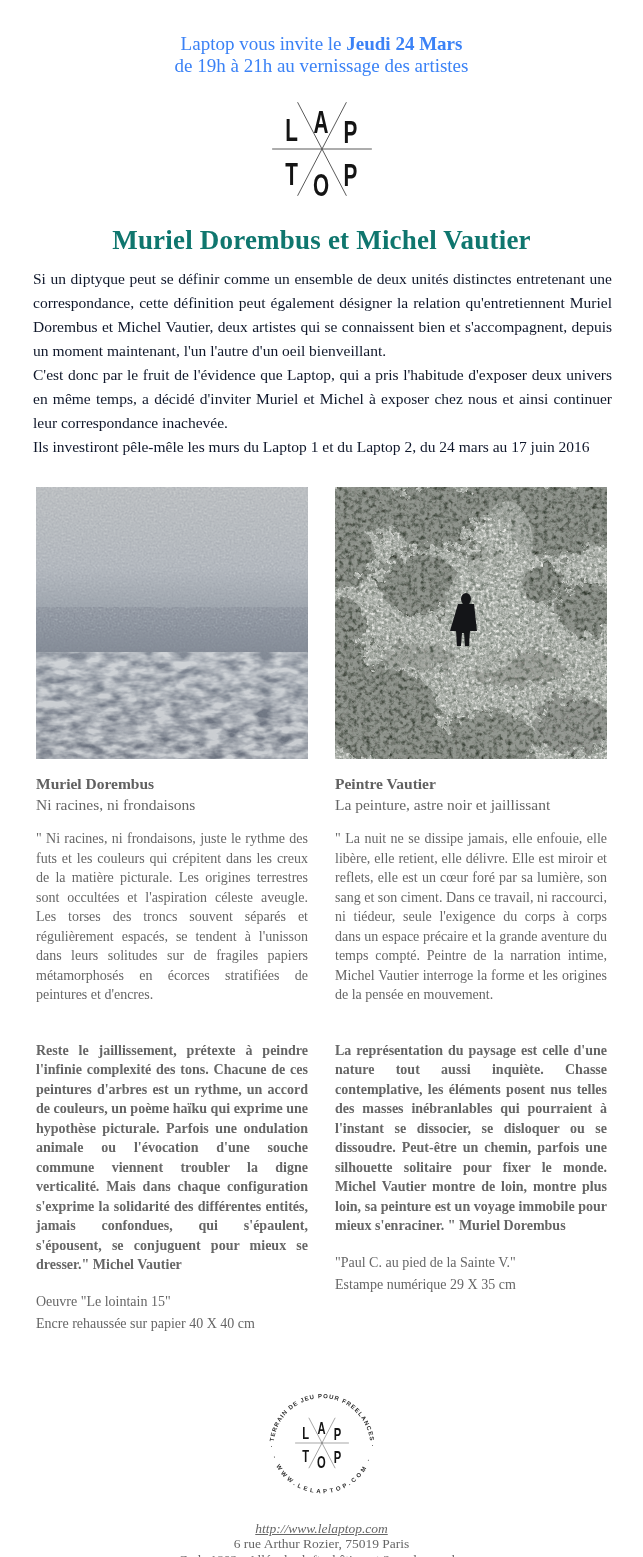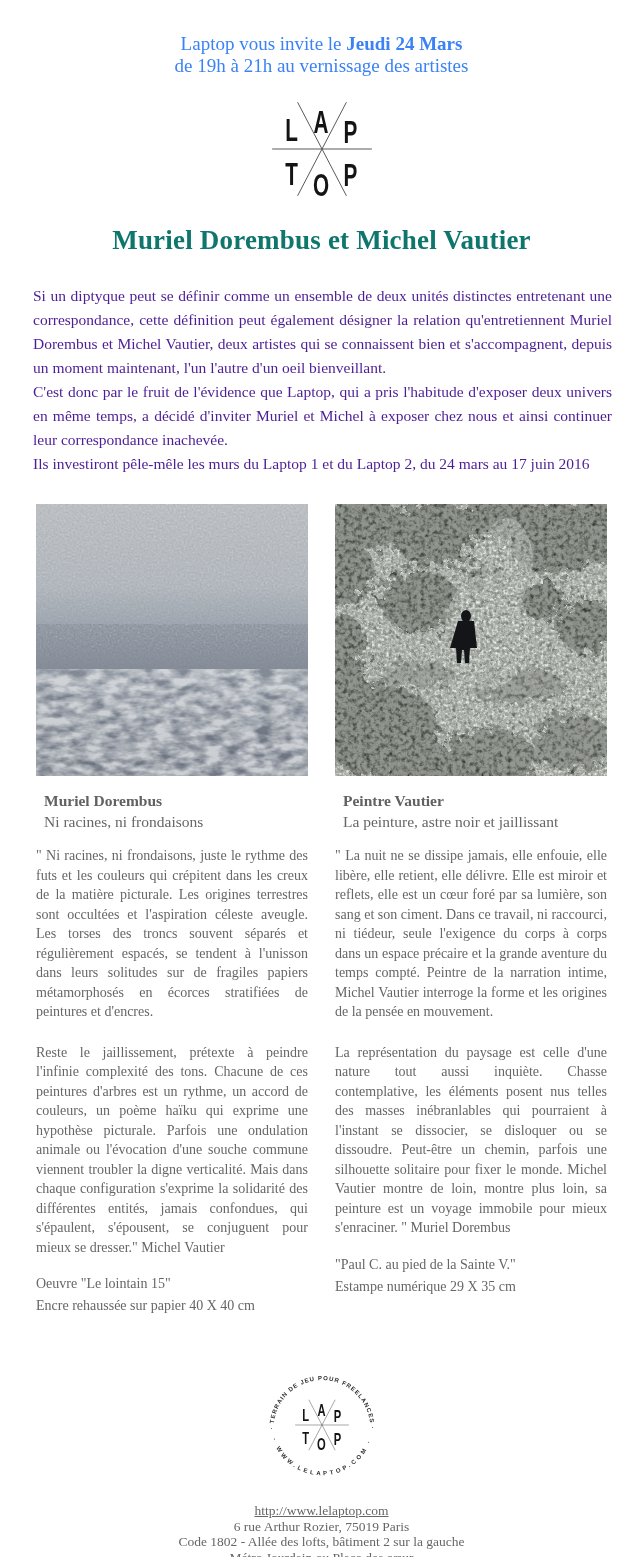--- a/index.html
+++ b/index.html
@@ -17,43 +17,43 @@
 
   
   .logo-main { display:block; margin:13px auto 0; width:102px; height:118px; }
   .logo-letter { font-family:"Liberation Sans","DejaVu Sans",sans-serif; font-weight:bold; fill:#141414; font-size:30px; }
   .logo-line { stroke:#4a4a4a; stroke-width:0.9; }
 
   
   .title { text-align:center; font-size:27px; font-weight:bold; color:#0f766e; margin-top:17px; letter-spacing:0.2px; }
 
   
-  .intro { padding:0 31px 0 33px; margin-top:28px; font-size:15.5px; line-height:24px; text-align:justify; color:#4c1d95; }
+  .intro { padding:0 31px 0 33px; margin-top:11px; font-size:15.5px; line-height:24px; text-align:justify; color:#0f172a; }
   .intro p { margin:0; }
 
   
   .cols { display:flex; gap:27px; padding:0 36px; margin-top:28px; }
   .col { width:272px; }
   .artwork { width:272px; height:272px; display:block; }
-  .artist-head { margin-top:14px; font-size:15.5px; line-height:21px;margin-left:8px; }
+  .artist-head { margin-top:14px; font-size:15.5px; line-height:21px; }
   .artist-name { font-weight:bold; color:#616161; }
   .artist-sub { color:#666; }
   .col-text { margin-top:14px; font-size:14px; line-height:19.5px; text-align:justify; color:#666; }
-  .col-text p + p { margin-top:21px; }
+  .col-text p + p { margin-top:36px;font-weight:bold; }
   .caption { margin-top:16px; font-size:14px; line-height:22px; color:#666; }
 
   
   .stamp { display:block; margin:44px auto 0; width:128px; height:128px; }
   .stamp-arc { font-family:"Liberation Sans","DejaVu Sans",sans-serif; font-size:6.6px; font-weight:bold; fill:#2d2d2d; }
   .stamp-arc-top { letter-spacing:1.1px; }
   .stamp-arc-bottom { letter-spacing:3.2px; }
 
   
   .footer { margin-top:14px; text-align:center; font-size:13.5px; line-height:15.5px; color:#666; padding-bottom:18px; }
-  .footer a { color:#666; text-decoration:underline; }
+  .footer a { color:#666; text-decoration:underline;font-style:italic; }
 </style>
 </head>
 <body>
 
 <div class="page">
 
   <div class="invite">
     <div><span>Laptop vous invite le </span><b>Jeudi 24 Mars</b></div>
     <div>de 19h à 21h au vernissage des artistes</div>
   </div>

